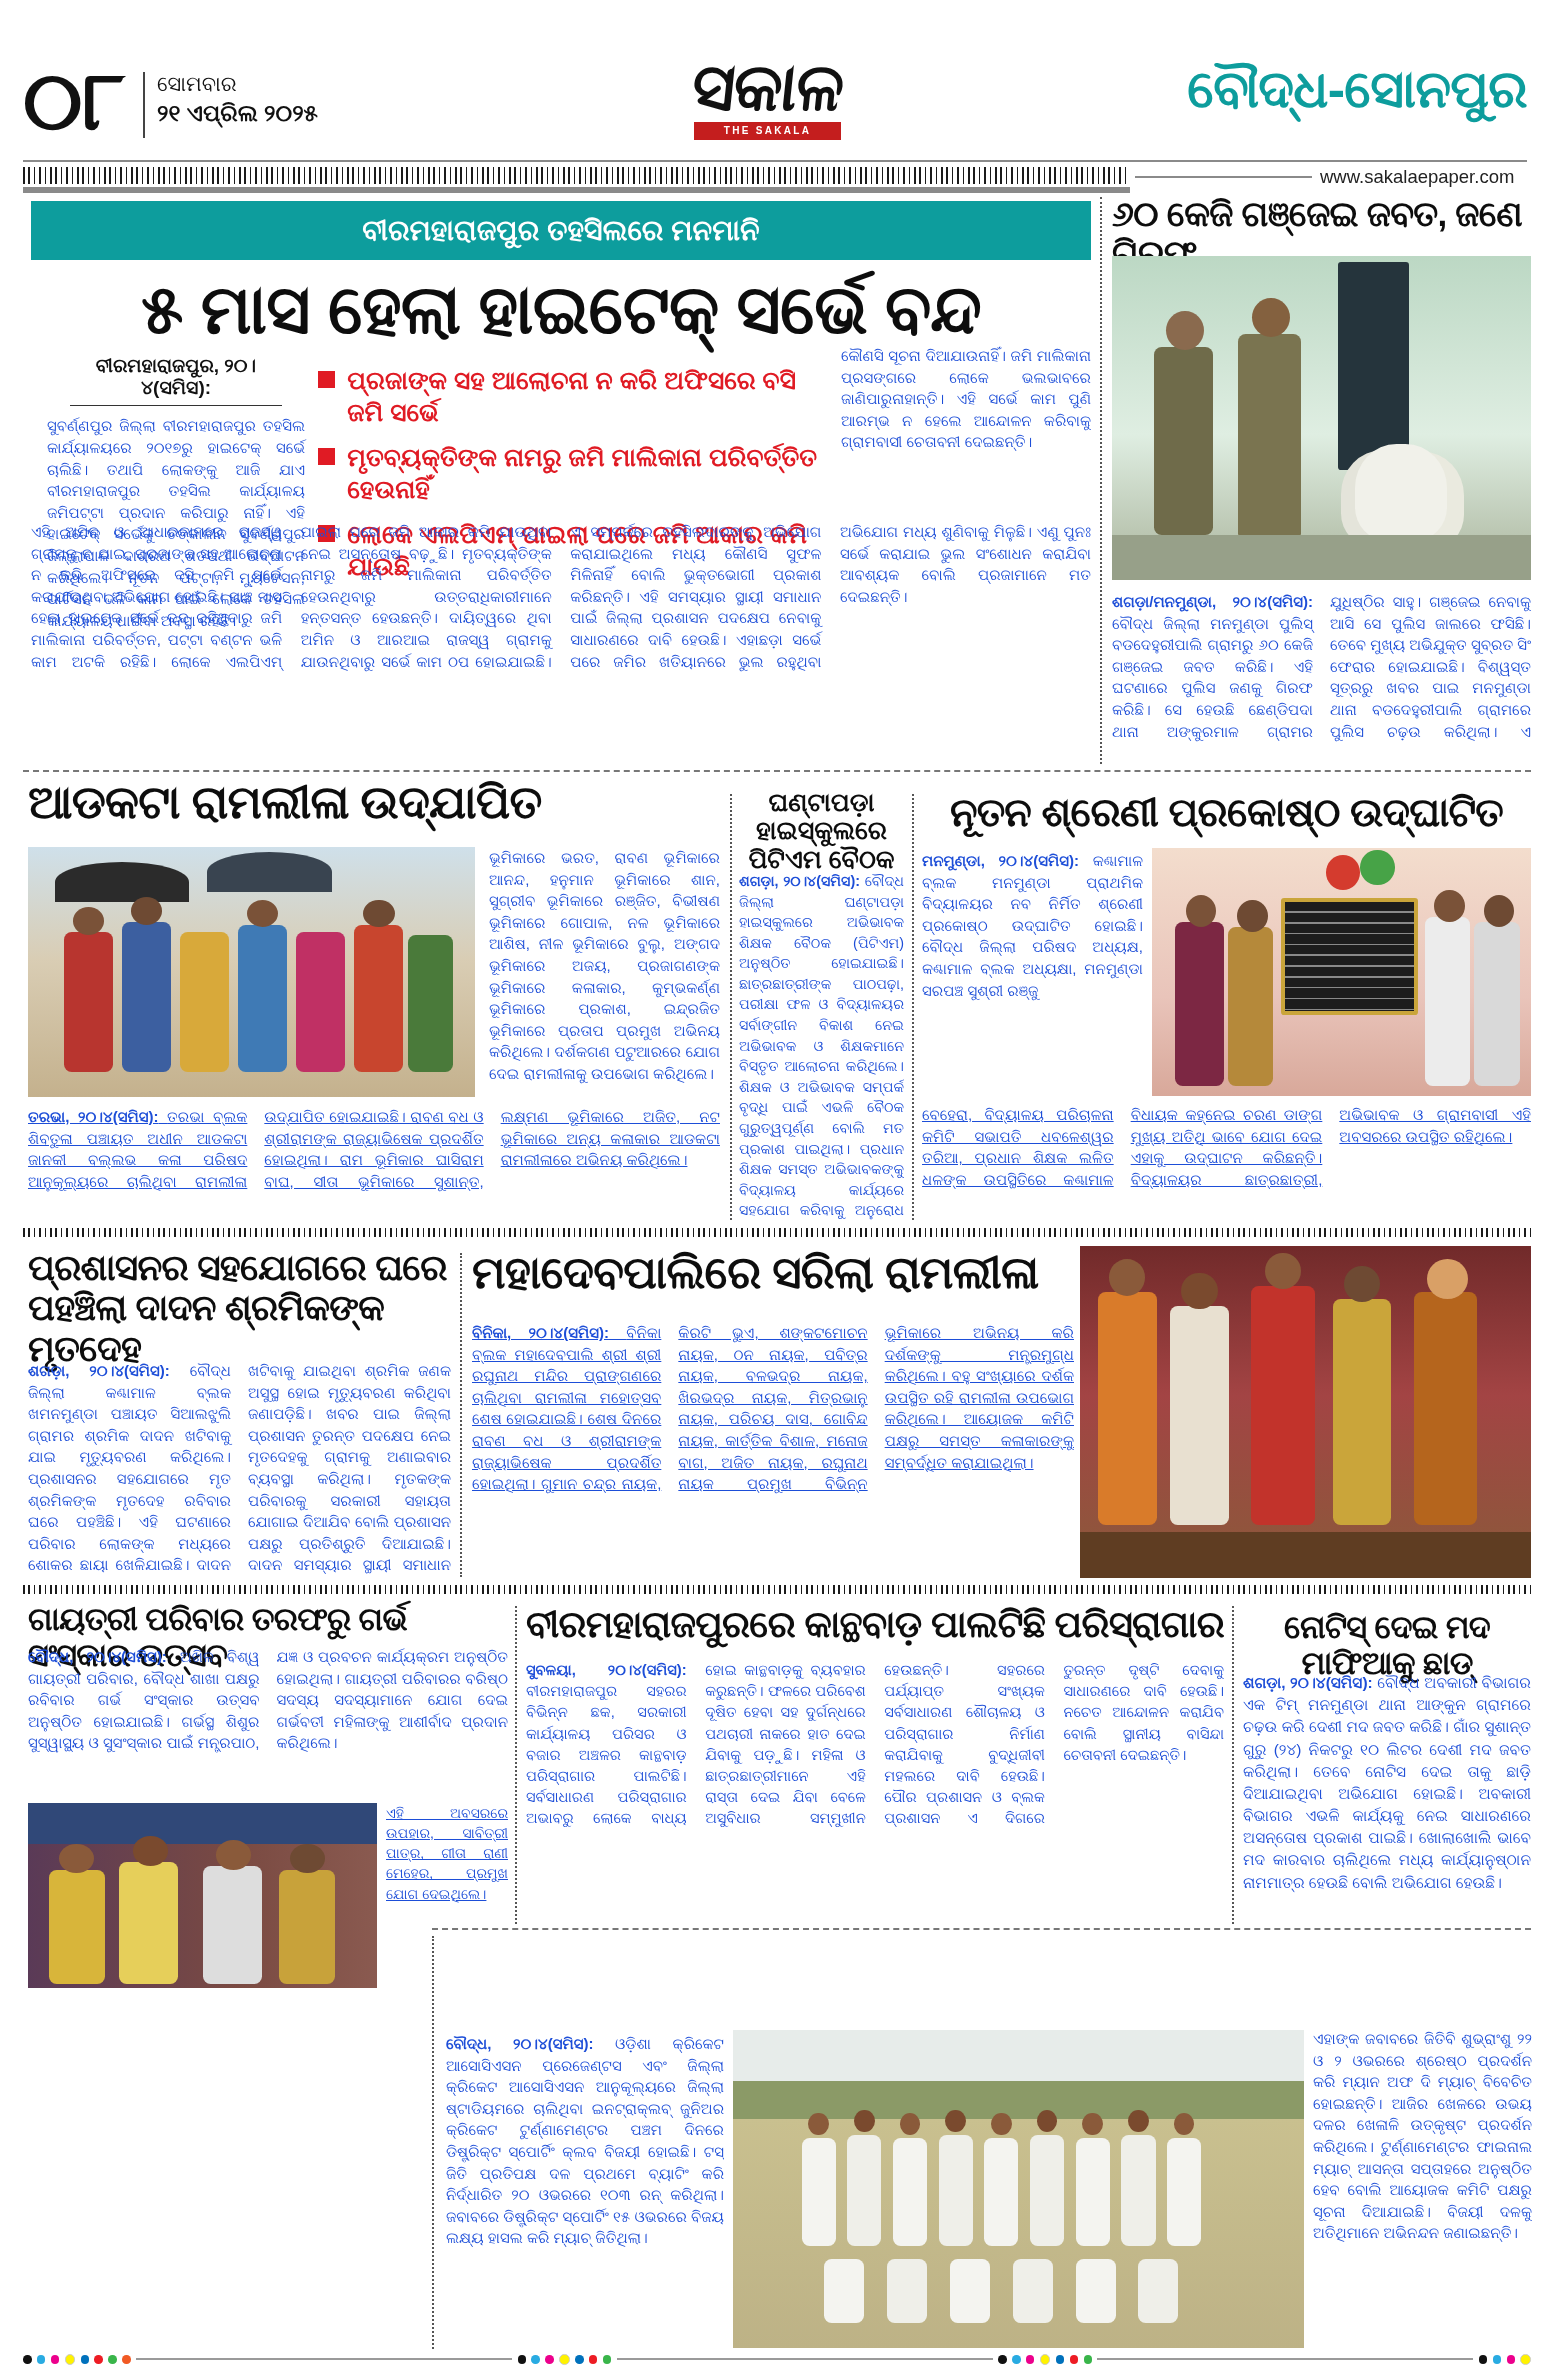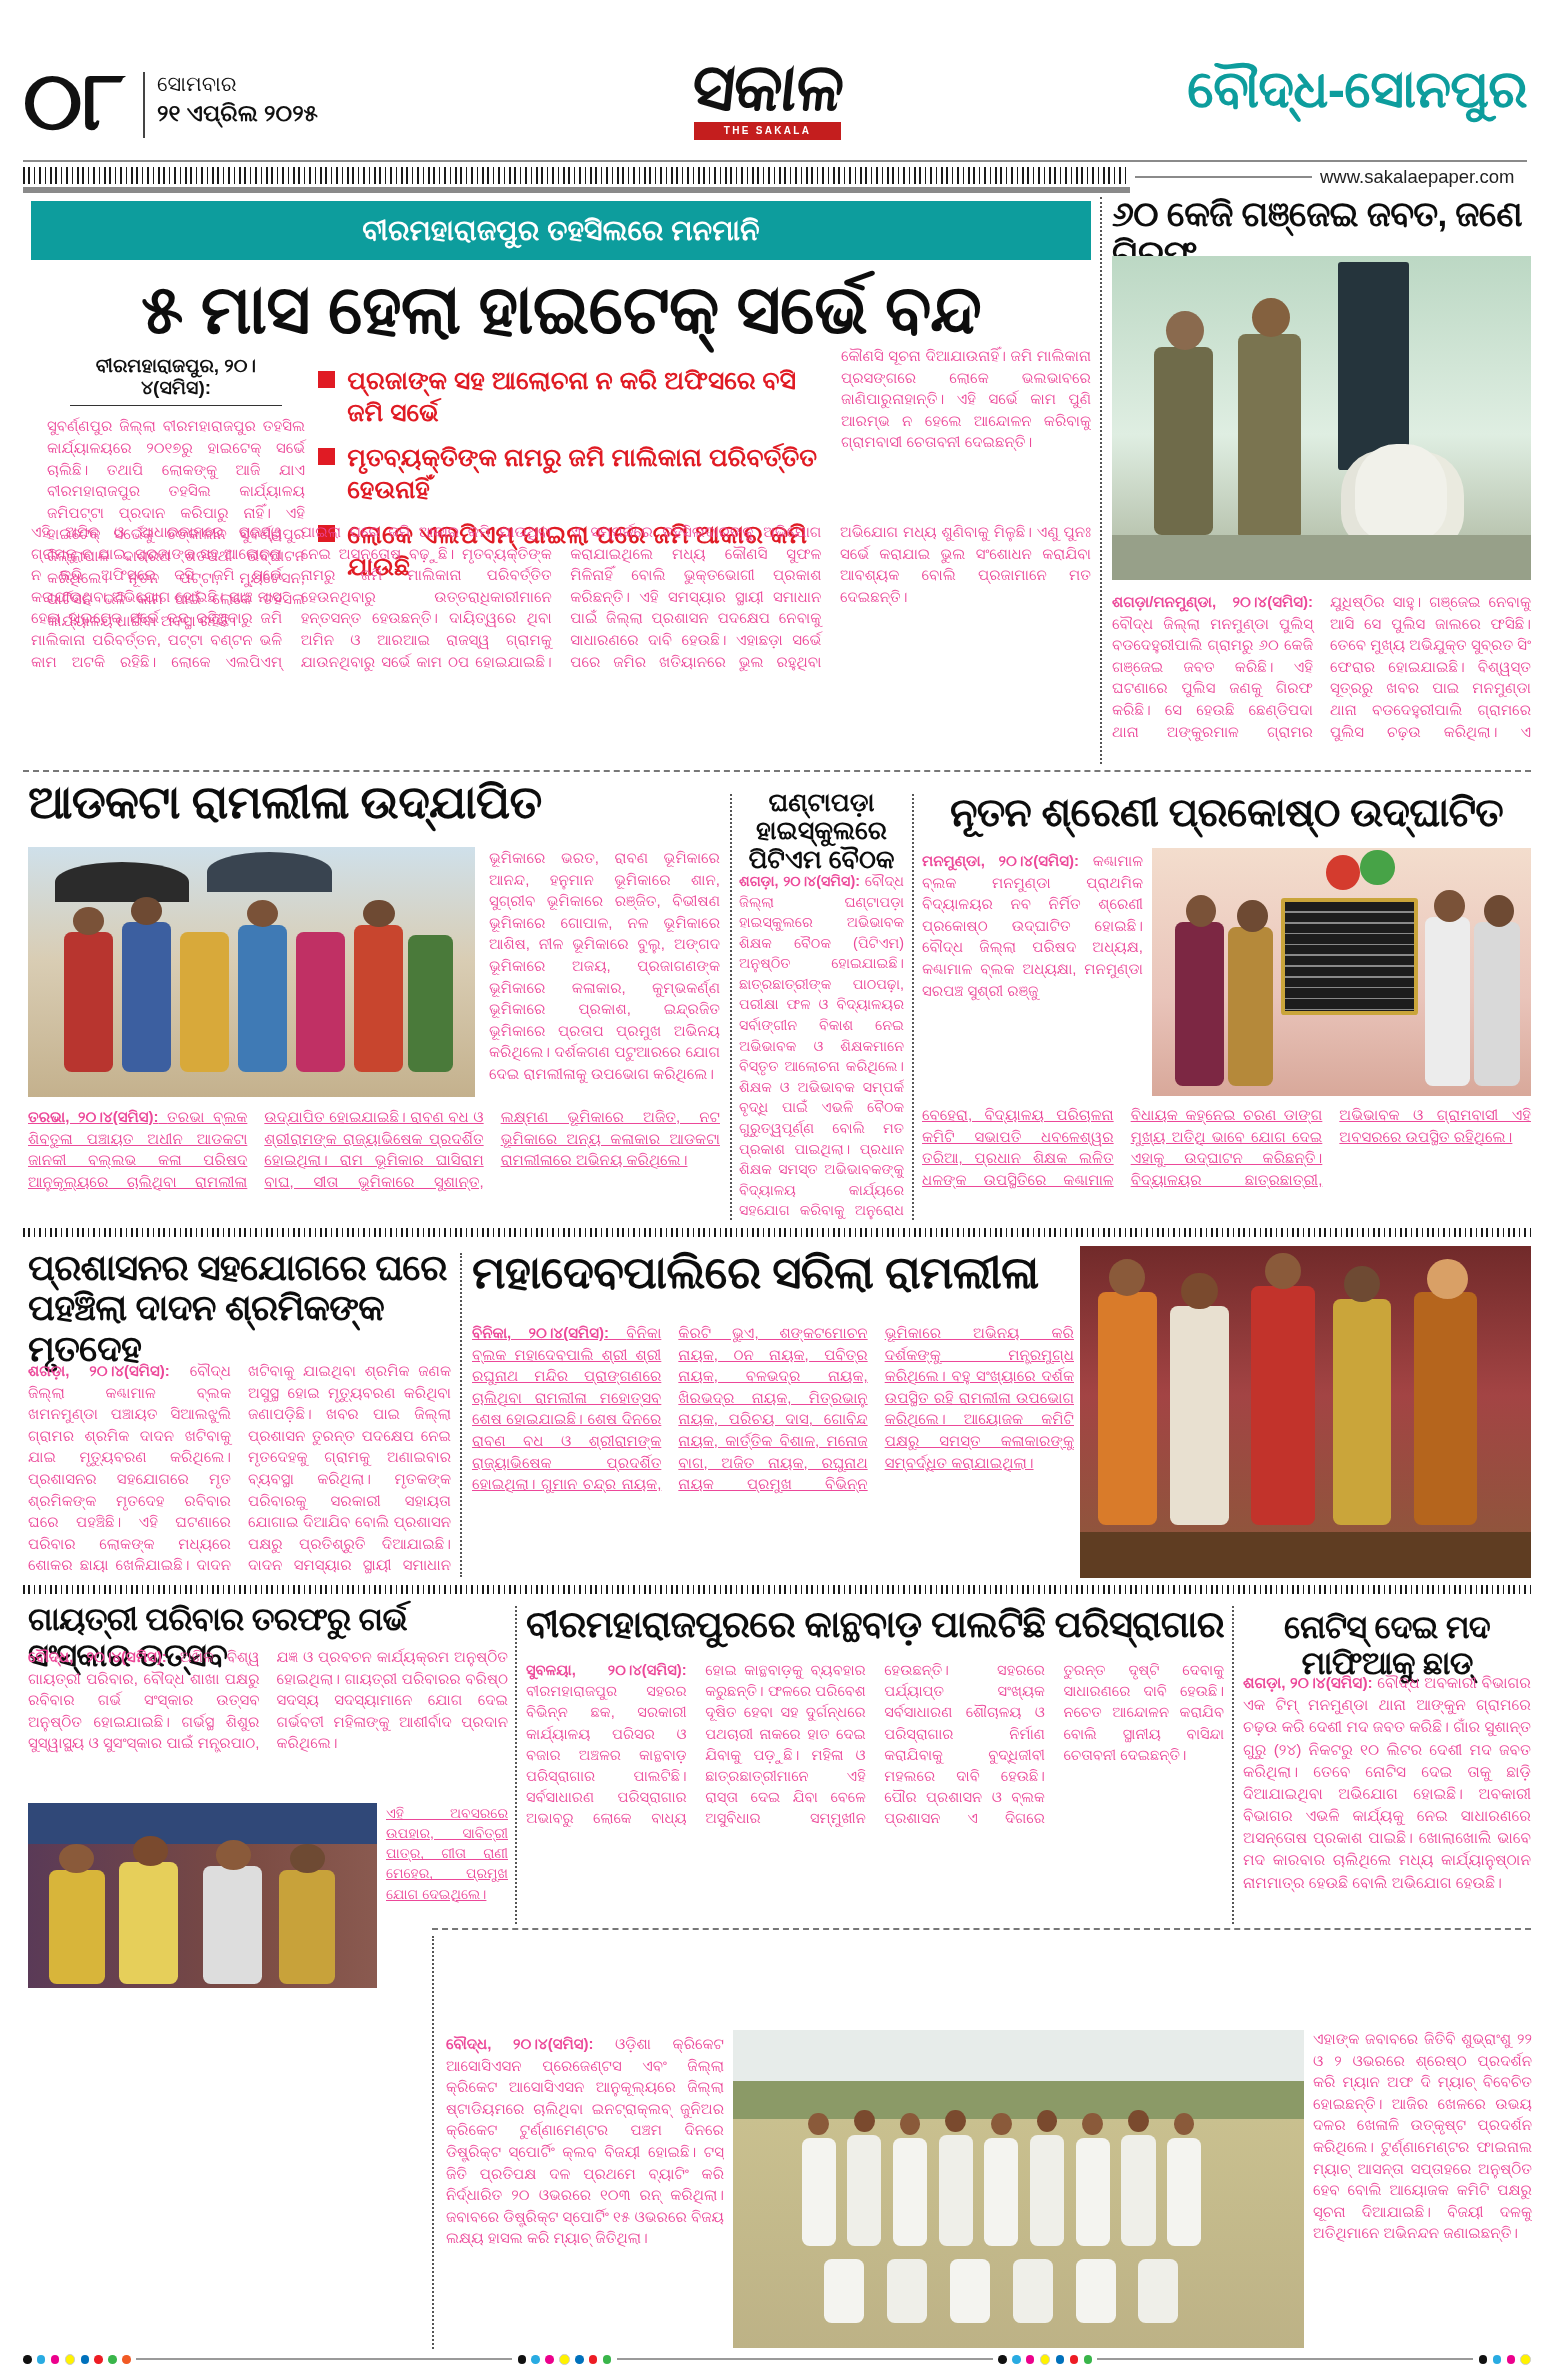--- a/index.html
+++ b/index.html
@@ -1,20 +1,20 @@
 <!DOCTYPE html>
 <html style="font-size:12.3px"><head>
 <meta charset="utf-8">
 <style>
   html,body{margin:0;padding:0;background:#e9e9e9;}
   #page{position:relative;width:1548px;height:2377px;background:#ffffff;margin:0 auto;
         font-family:"Liberation Sans", sans-serif;color:#111;overflow:hidden;}
   .abs{position:absolute;}
   .hl{font-weight:800;color:#0d0d0d;letter-spacing:-0.8px;line-height:1.12;}
-  .body{font-size:15px;line-height:1.44;text-align:justify;color:#ec4899;}
+  .body{font-size:15px;line-height:1.44;text-align:justify;color:#1d4ed8;}
   .dl{font-weight:700;}
   .cols2{column-count:2;column-gap:17px;}
   .cols3{column-count:3;column-gap:17px;text-decoration:underline;}
   .cols4{column-count:4;column-gap:18.5px;}
   .vdot{width:0;border-left:2.3px dotted #555;}
   .hdash{height:0;border-top:2.3px dashed #777;}
   .bar{background:repeating-linear-gradient(90deg,#1b1b1b 0 1.5px,#ffffff 1.5px 5.4px);}
   .grayrule{background:#8a8a8a;}
   .photo{overflow:hidden;background:#cfcfcf;}
   .fig{position:absolute;border-radius:7.7px;}

